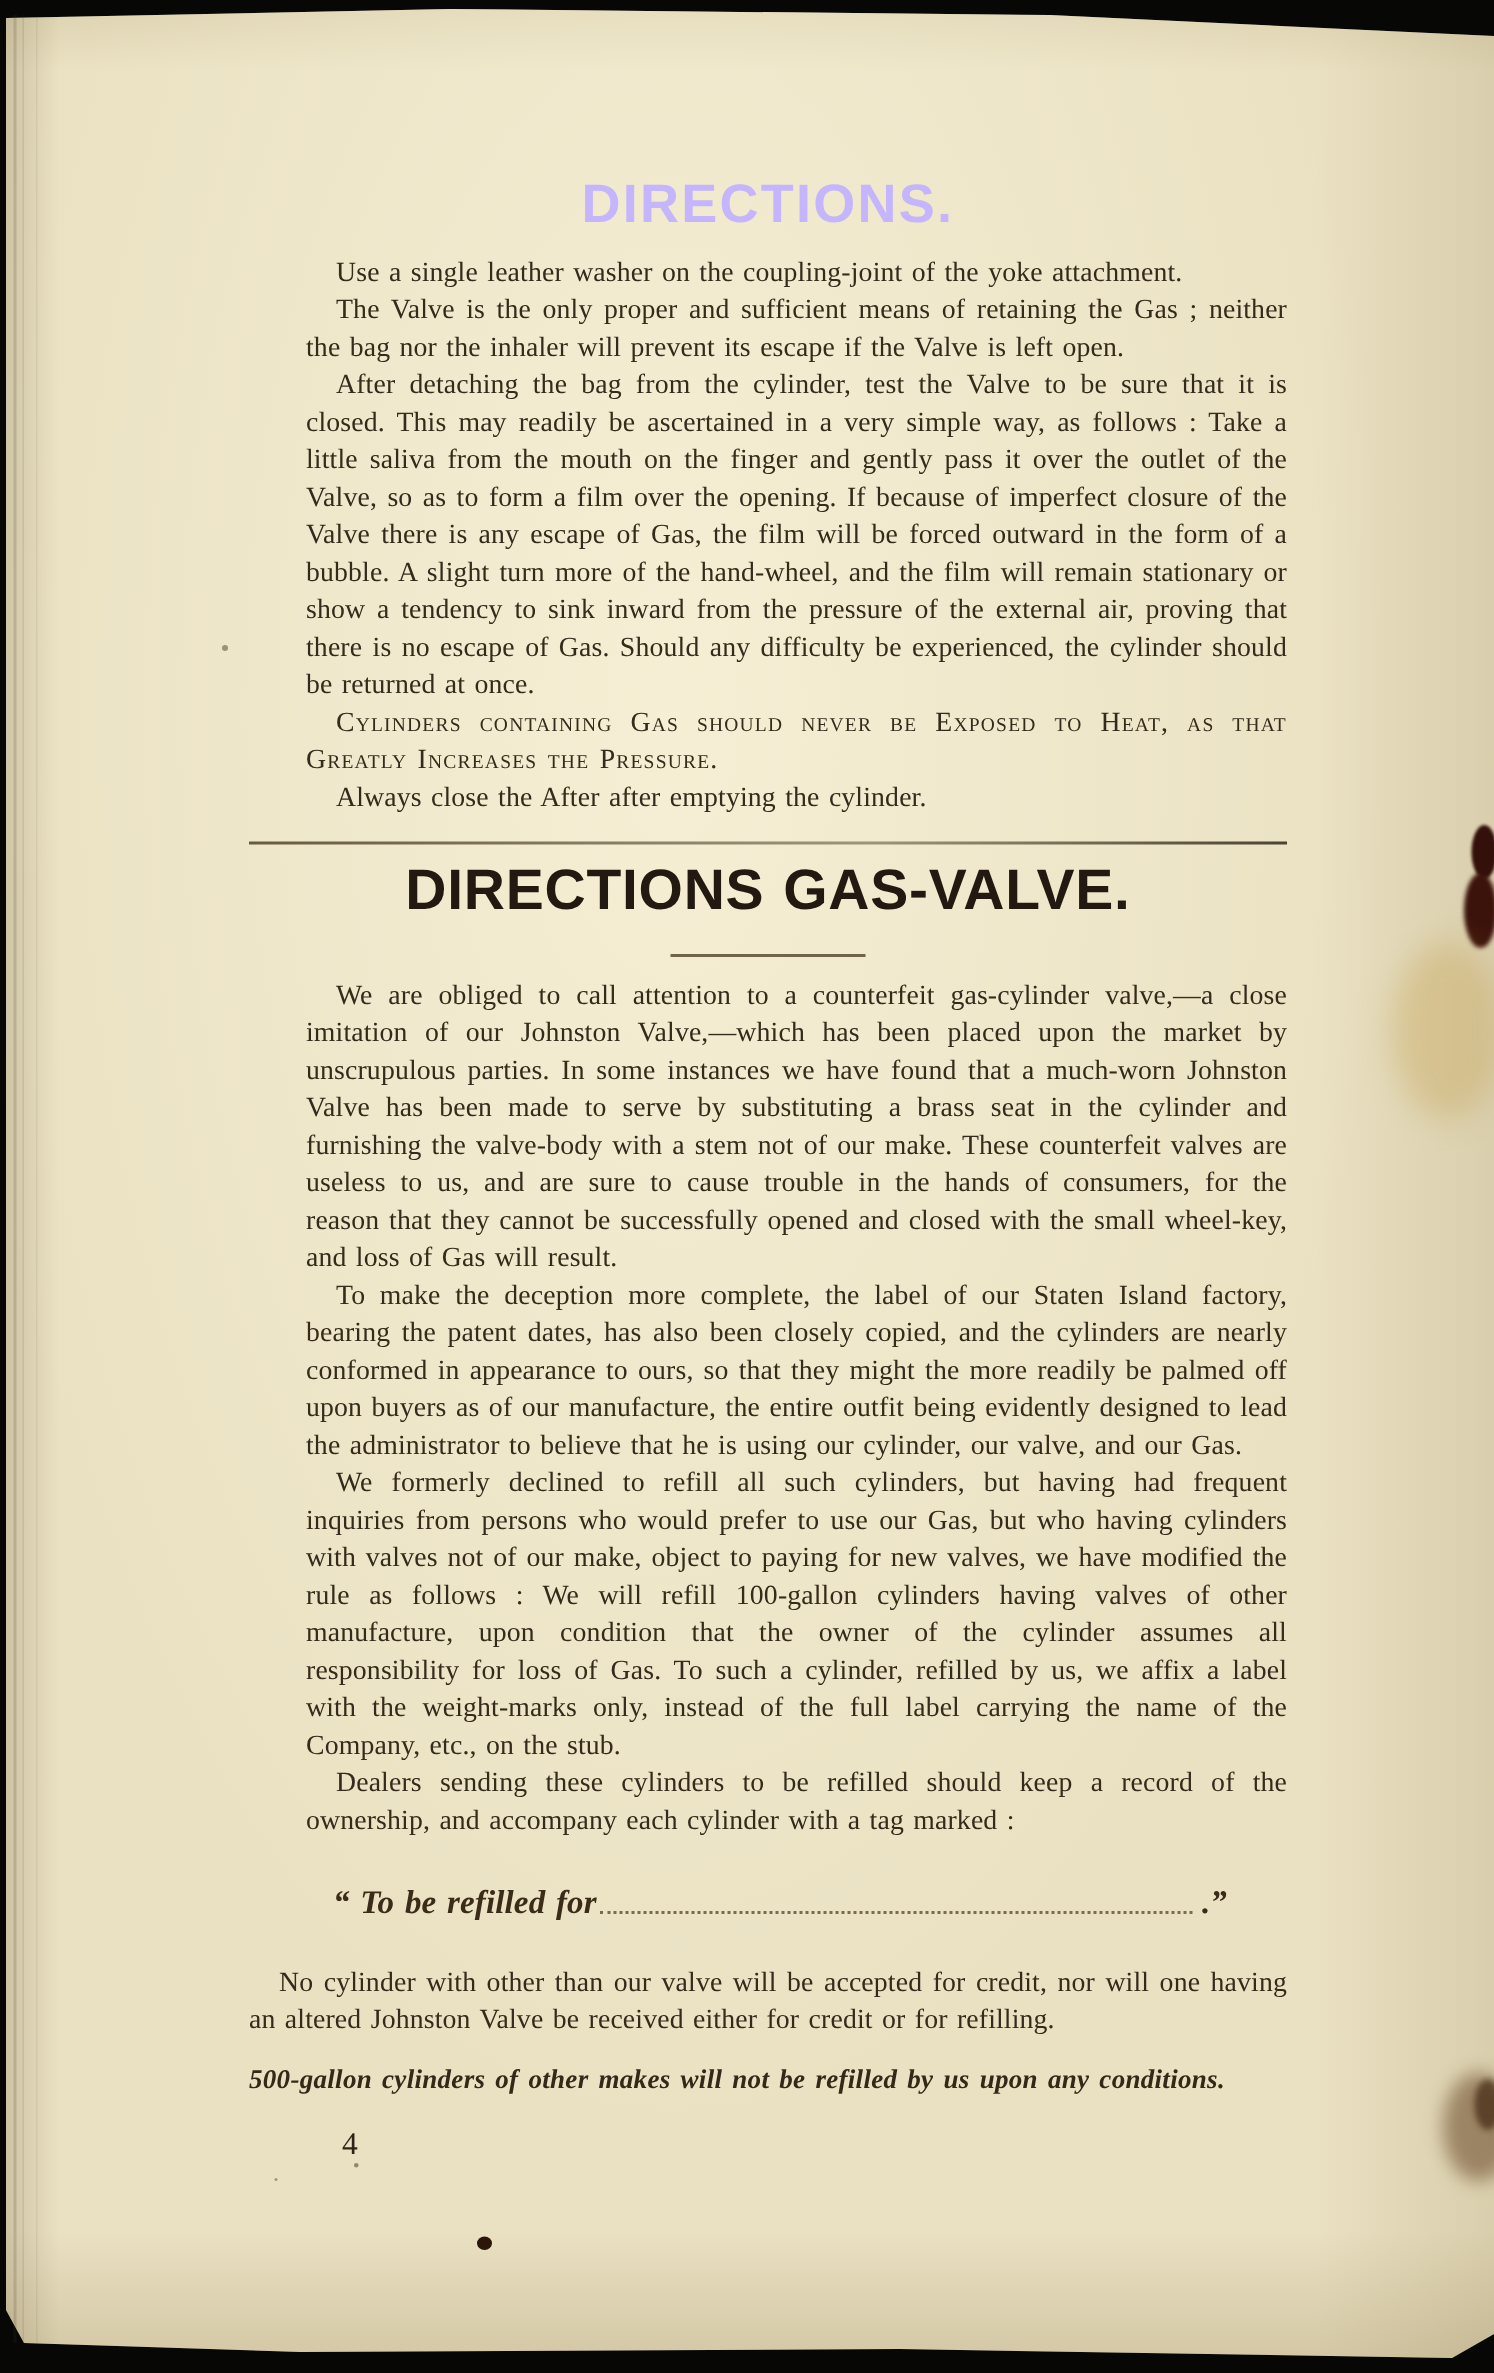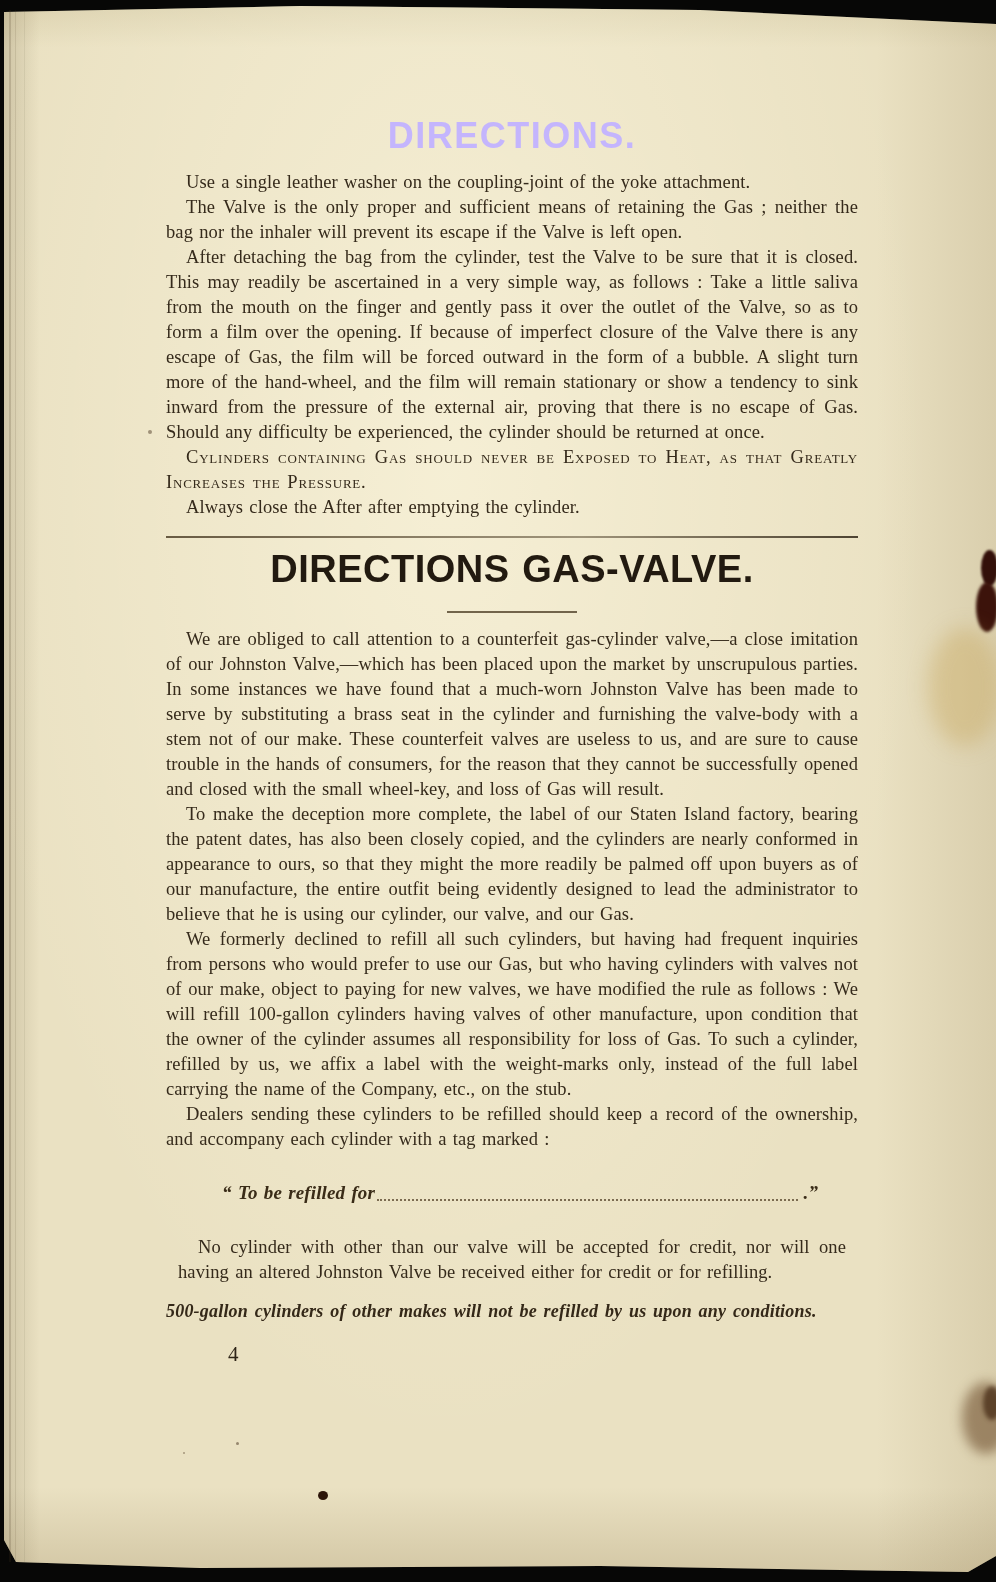--- a/index.html
+++ b/index.html
@@ -49,46 +49,46 @@
     font-family:"Liberation Sans", sans-serif;
     font-weight:bold;font-size:36px;letter-spacing:1.5px;
     color:#c4b5fd;text-align:center;line-height:1.1;
   }
   h2.sec-title{
     margin:10px 0 0 0;
     font-family:"Liberation Sans", sans-serif;
     font-weight:bold;font-size:38px;letter-spacing:0.5px;
     color:#221a10;text-align:center;line-height:1.15;
   }
-  .body-block{margin-top:14px;}
+  .body-block{margin-top:14px;margin-left:38px;}
   .body-block p{margin:0;text-indent:20px;}
   p.smallcaps{
     font-variant:small-caps;
     letter-spacing:0.8px;
   }
   .rule-full{
     margin-top:16px;height:2px;border:0;
     background:linear-gradient(to right, rgba(90,76,52,0.9), rgba(90,76,52,0.55) 60%, rgba(60,50,34,0.9));
   }
   .rule-short{
     margin:20px auto 0 auto;width:130px;height:1.5px;
     background:rgba(90,76,52,0.85);
   }
   .tagline{
     margin-top:28px;padding-left:56px;padding-right:40px;
     display:flex;align-items:flex-end;
-    font-weight:bold;font-style:italic;font-size:19px;
+    font-weight:bold;font-style:italic;font-size:22px;
     color:#3a2c18;
   }
   .tagline .leader{
     flex:1;height:0;border-bottom:2px dotted rgba(85,67,42,0.75);
     margin:0 6px 4px 2px;
   }
   .closing{margin-top:30px;}
-  .closing p{margin:12px;text-indent:20px;}
+  .closing p{margin:0;text-indent:20px;}
   .footnote{
     margin-top:14px;
     font-weight:bold;font-style:italic;
     font-size:18px;letter-spacing:0.2px;word-spacing:2px;
     color:#342818;text-align:left;text-indent:0;
   }
   .pagenum{
     margin-top:10px;padding-left:62px;
     font-size:21px;letter-spacing:1px;color:#2e2417;text-align:left;
   }

